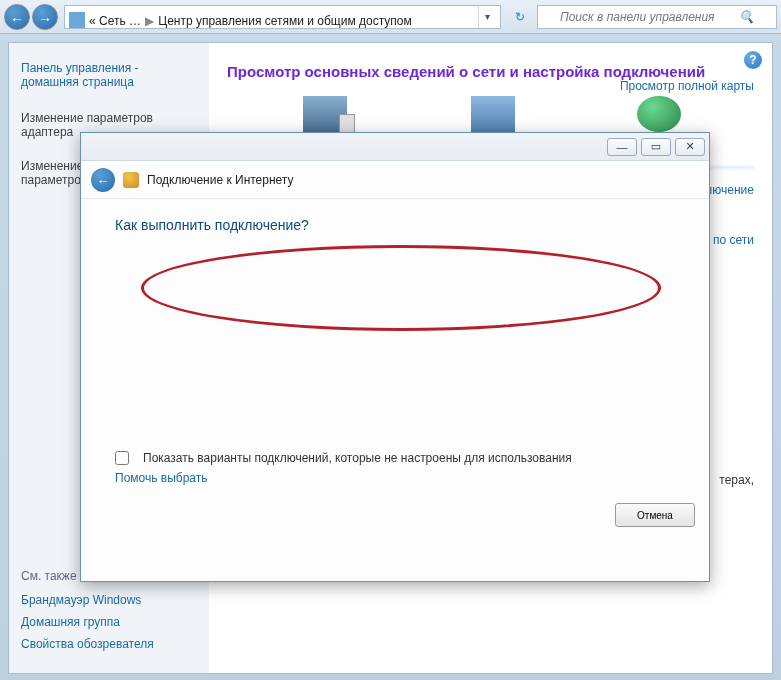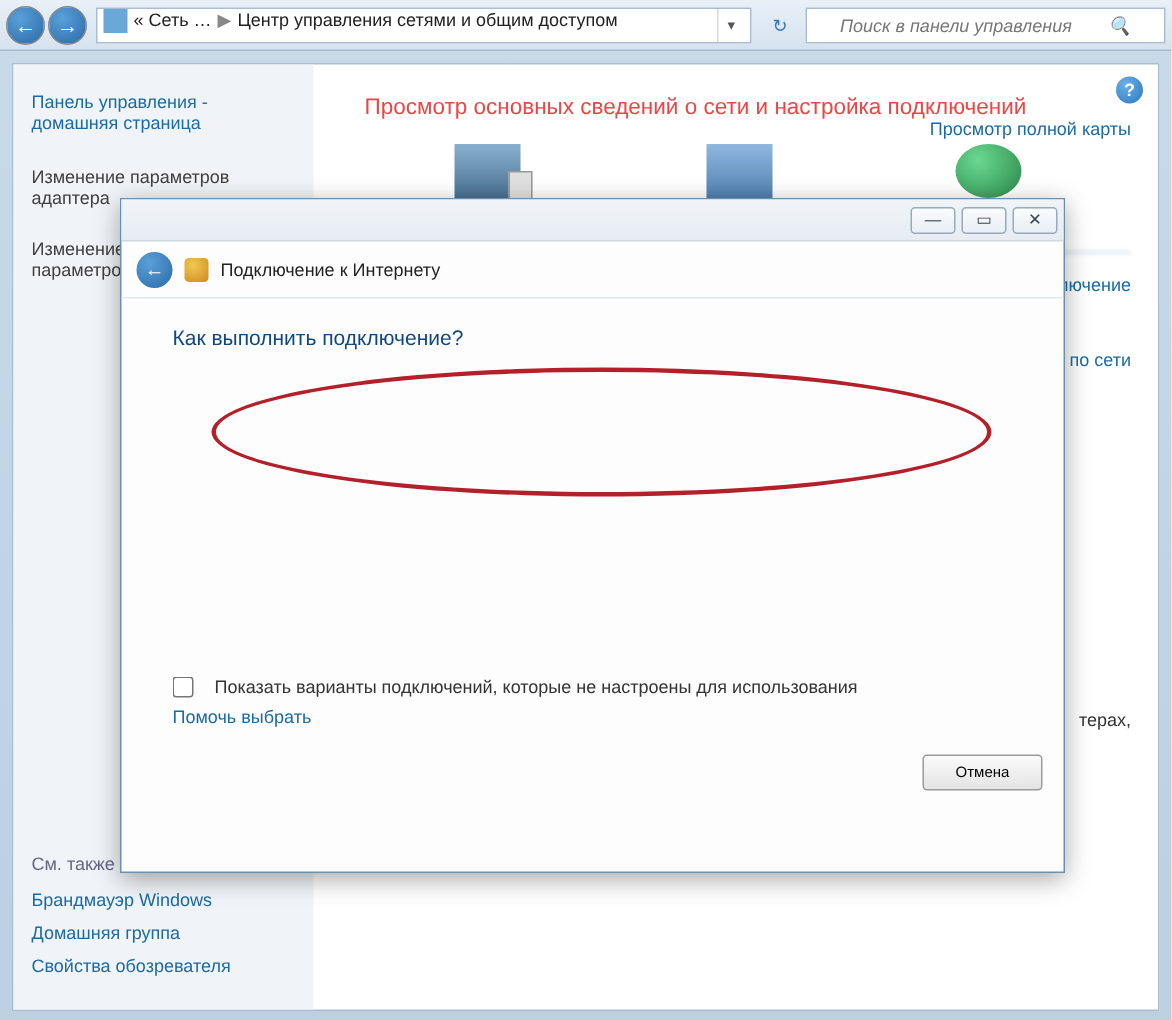--- a/index.html
+++ b/index.html
@@ -28,21 +28,21 @@
     color: #fff; font-size: 14px;
     cursor: pointer;
   }
   .nav-circle .arrow { font-weight: bold; }
   .breadcrumb {
     flex: 1;
     height: 24px;
     background: #fff;
     border: 1px solid #a8bed0;
     margin: 0 6px;
-    display: flex; align-items: flex-start;
+    display: flex; align-items: flex-end;
     padding: 0 4px;
     font-size: 12px;
     color: #222;
     overflow: hidden;
   }
   .bc-icon {
     width: 16px; height: 16px; margin-right: 4px;
     background: #6aa8d8;
     display: inline-block;
   }
@@ -100,22 +100,22 @@
     flex: 1; padding: 14px 18px; position: relative;
   }
   .help-icon {
     position: absolute; top: 8px; right: 10px;
     width: 18px; height: 18px; border-radius: 50%;
     background: radial-gradient(circle at 35% 30%, #6ab0e8, #2a78c0);
     color: #fff; font-weight: bold; font-size: 12px;
     display:flex;align-items:center;justify-content:center;
   }
   .content h1 {
-    color: #ef4444; font-size: 15px; font-weight: normal;
-    margin: 6px 0 16px 16px;
+    color: #6d28d9; font-size: 15px; font-weight: bold;
+    margin: 6px 0 16px 0;
   }
   .net-row {
     display: flex; justify-content: center; gap: 120px;
     position: relative;
   }
   .net-item { text-align: center; font-size: 11px; }
   .net-icon {
     width: 44px; height: 36px; margin: 0 auto 4px auto;
   }
   .net-desktop {

